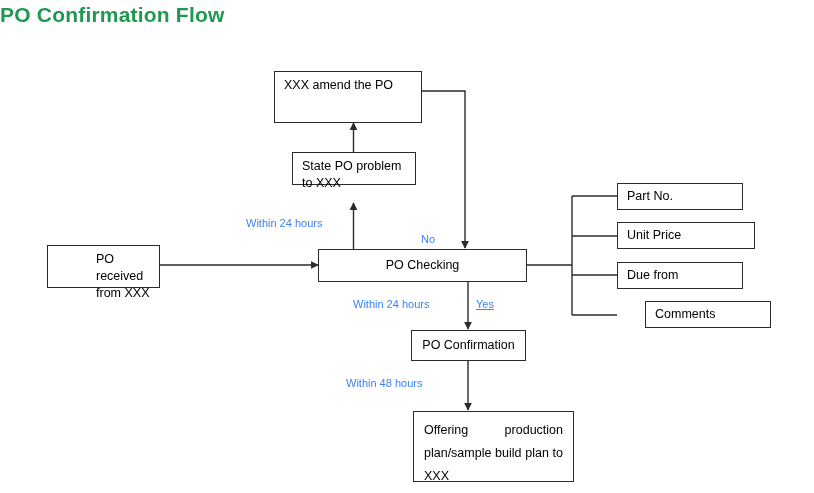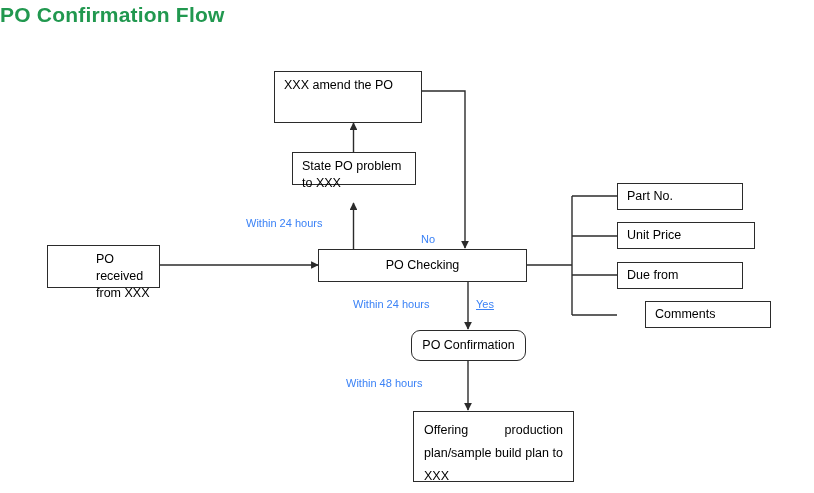--- a/index.html
+++ b/index.html
@@ -139,21 +139,21 @@
 
   <div class="node" style="left:47px; top:245px; width:113px; height:43px;padding-left:48px;">
     <span>PO received from</span>
     <span>XXX</span>
   </div>
 
   <div class="node center" style="left:318px; top:249px; width:209px; height:33px;">
     <span>PO Checking</span>
   </div>
 
-  <div class="node center" style="left:411px; top:330px; width:115px; height:31px;border-radius:9px;">
+  <div class="node center" style="left:411px; top:330px; width:115px; height:31px;">
     <span>PO Confirmation</span>
   </div>
 
   <div class="node justify" style="left:377px; top:411px; width:161px; height:71px;margin-left:36px;">
     <span style="text-align:justify; text-align-last:justify;">Offering production</span>
     <span style="text-align:justify; text-align-last:justify;">plan/sample build plan to</span>
     <span>XXX</span>
   </div>
 
   <div class="node vcenter" style="left:617px; top:183px; width:126px; height:27px;">

